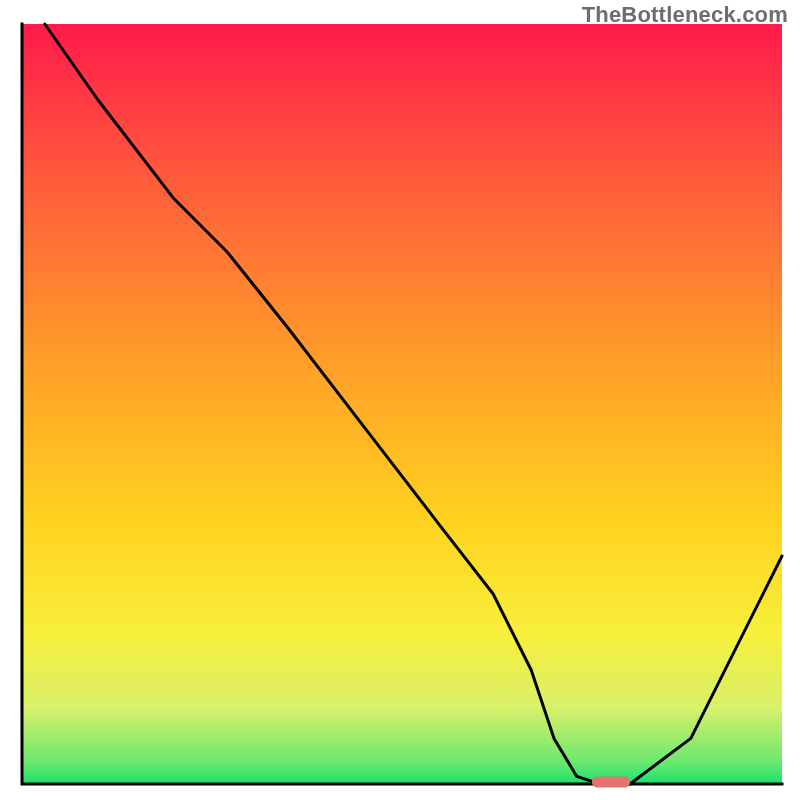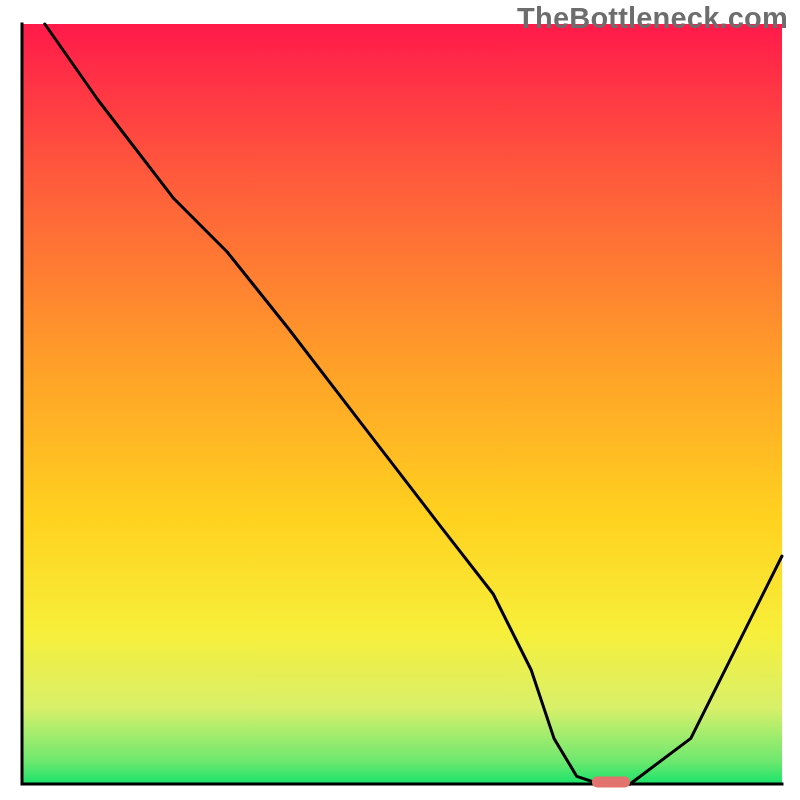--- a/index.html
+++ b/index.html
@@ -13,21 +13,21 @@
   .chart-container {
     position: relative;
     width: 800px;
     height: 800px;
   }
   .watermark {
     position: absolute;
     top: 2px;
     right: 12px;
     font-family: Arial, Helvetica, sans-serif;
-    font-size: 29px;
+    font-size: 22px;
     font-weight: 600;
     color: #6d6d6d;
     letter-spacing: 0.2px;
     z-index: 5;
   }
   svg.plot {
     position: absolute;
     left: 0;
     top: 0;
   }

